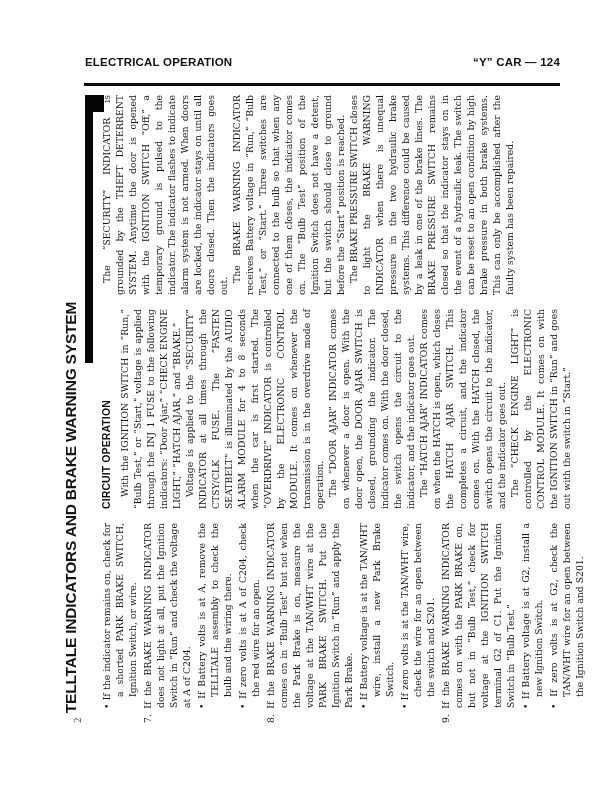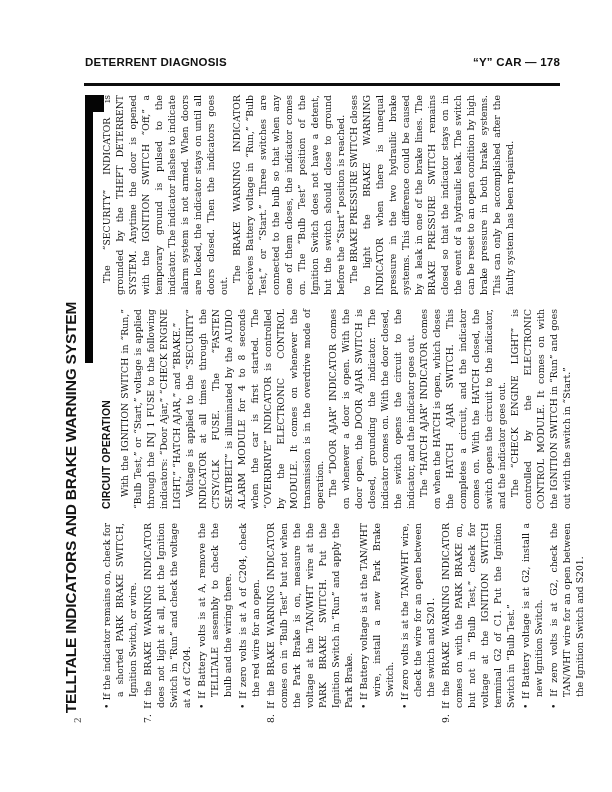--- a/index.html
+++ b/index.html
@@ -70,22 +70,22 @@
     font-size:10.5px;font-weight:bold;letter-spacing:.1px;
     margin:0 0 5px 0;color:#111;text-align:left;
   }
   .para{margin:0;text-indent:12px;}
 </style>
 </head>
 <body>
 
 <div class="page">
 
-  <div class="hdr-left">DETERRENT DIAGNOSIS</div>
-  <div class="hdr-right">“Y” CAR — 178</div>
+  <div class="hdr-left">ELECTRICAL OPERATION</div>
+  <div class="hdr-right">“Y” CAR — 124</div>
   <div class="hdr-rule"></div>
 
   <div class="mark-bar"></div>
   <div class="mark-square"></div>
 
   <div class="rotated">
     <div class="title-row">
       <span class="sec-num">2</span><span class="page-title">TELLTALE INDICATORS AND BRAKE WARNING SYSTEM</span>
     </div>
     <div class="cols">

